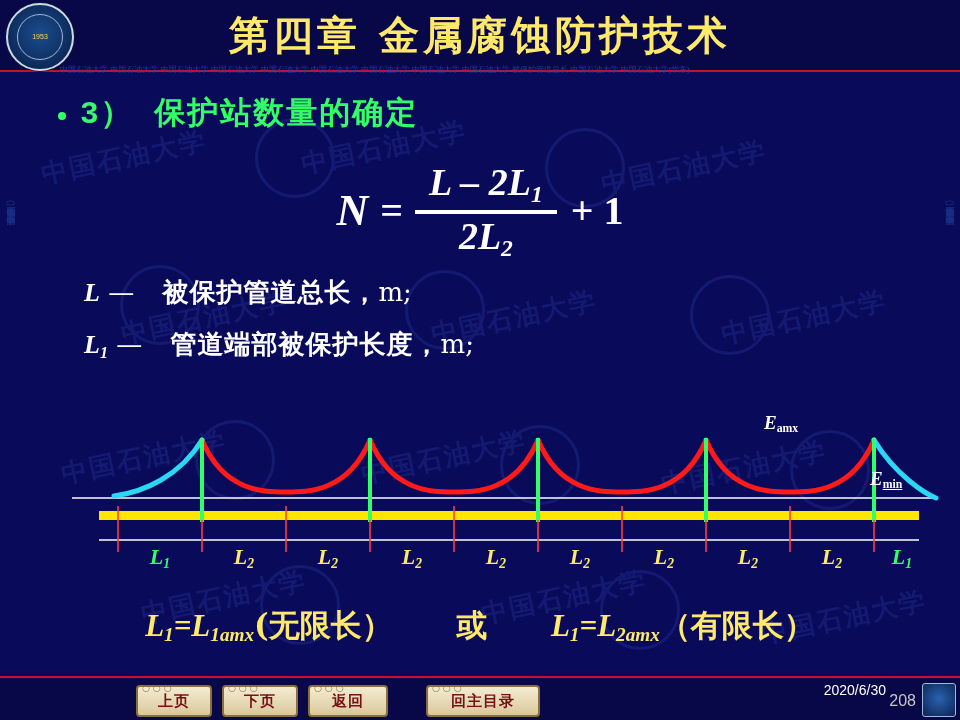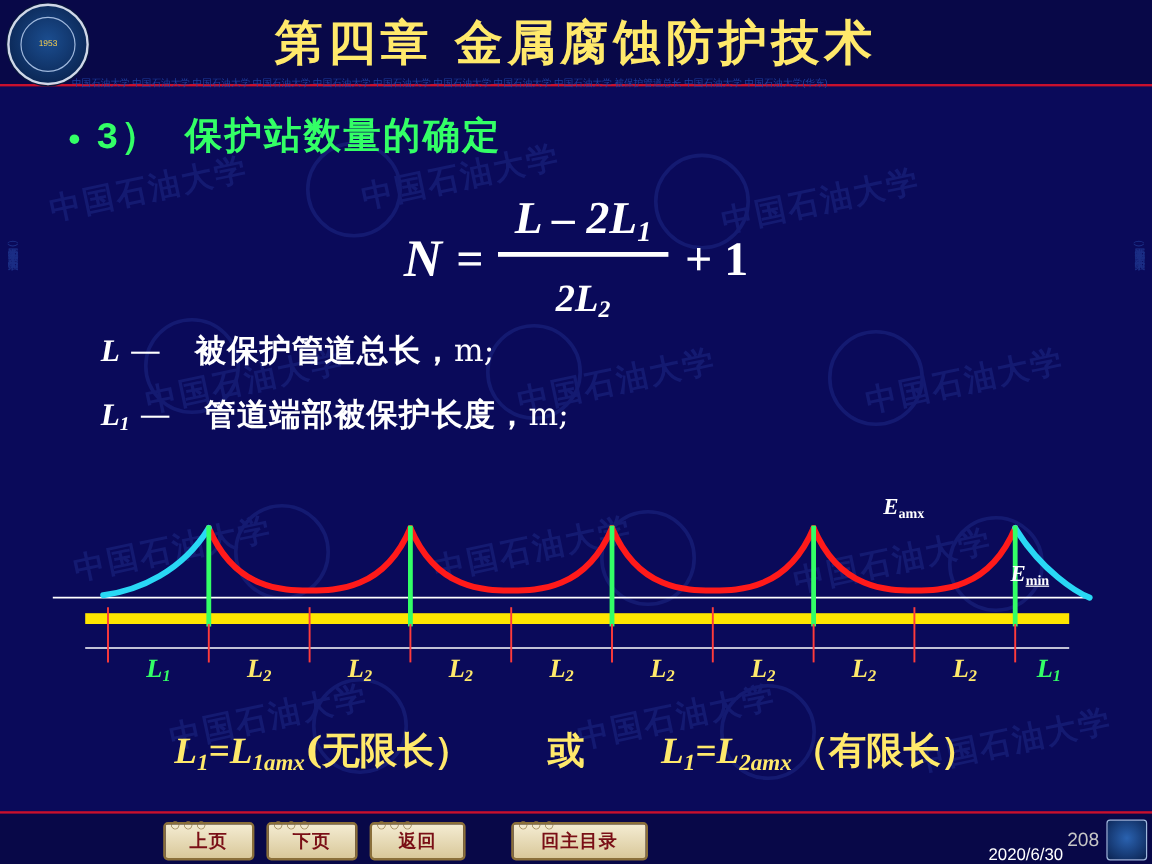--- a/index.html
+++ b/index.html
@@ -96,39 +96,39 @@
     text-align:center;
     color:#ffffff;
     font-family:"Liberation Serif", serif;
   }
   .frm-wrap{display:inline-flex;align-items:center;font-size:40px;font-weight:bold;}
   .frm-n{font-style:italic;font-size:44px;}
   .frm-eq{margin:0 12px;font-size:40px;}
   .frac{display:inline-flex;flex-direction:column;align-items:center;}
   .frac-num{padding:0 14px 2px 14px;font-size:38px;font-style:italic;}
   .frac-bar{height:4px;background:#fff;width:100%;}
-  .frac-den{padding:16px 14px 0 14px;font-size:32px;font-style:italic;}
+  .frac-den{padding:0 14px 0 14px;font-size:38px;font-style:italic;}
   .frm-plus{margin-left:14px;font-size:40px;}
   sub{font-size:.62em;vertical-align:-0.28em;font-style:italic;}
   
   .legend{
     position:absolute;left:84px;top:275px;width:700px;
     color:#ffffff;
   }
   .legend-item{
     font-size:26px;
     margin-bottom:17px;
     font-family:"DejaVu Serif", serif;
     white-space:nowrap;
   }
   .legend-item .sym{font-family:"Liberation Serif",serif;font-style:italic;font-weight:bold;font-size:26px;}
   .legend-item .cn{font-weight:bold;letter-spacing:1px;margin-left:20px;}
   
   .diagram{
-    position:absolute;left:36px;top:420px;width:880px;height:160px;
+    position:absolute;left:64px;top:420px;width:880px;height:160px;
   }
   
   .bottom-formula{
     position:absolute;left:0;top:605px;width:960px;text-align:center;
     color:#ffe96b;
     font-size:31px;
     font-weight:bold;
     font-family:"DejaVu Serif", serif;
     white-space:nowrap;
   }
@@ -146,21 +146,21 @@
     border:2px solid #8a6f3a;
     border-radius:4px;
     color:#7a0f16;
     font-size:15px;font-weight:bold;
     display:flex;align-items:center;justify-content:center;
     font-family:"DejaVu Serif", serif;
     letter-spacing:1px;
   }
   .navbtn .rings{position:absolute;left:4px;top:-4px;color:#8a6f3a;font-size:9px;letter-spacing:3px;}
   .footer-date{
-    position:absolute;right:74px;top:26px;
+    position:absolute;right:74px;top:4px;
     color:#ffffff;font-size:14px;font-family:"Liberation Sans",sans-serif;
   }
   .footer-page{
     position:absolute;right:44px;top:14px;
     color:#c6c6c6;font-size:16px;font-family:"Liberation Sans",sans-serif;
   }
   .footer-logo{
     position:absolute;right:4px;top:5px;width:32px;height:32px;
     background:radial-gradient(circle at 50% 45%,#2a62b0,#0b2352);
     border:1px solid #9fb8dd;border-radius:3px;

